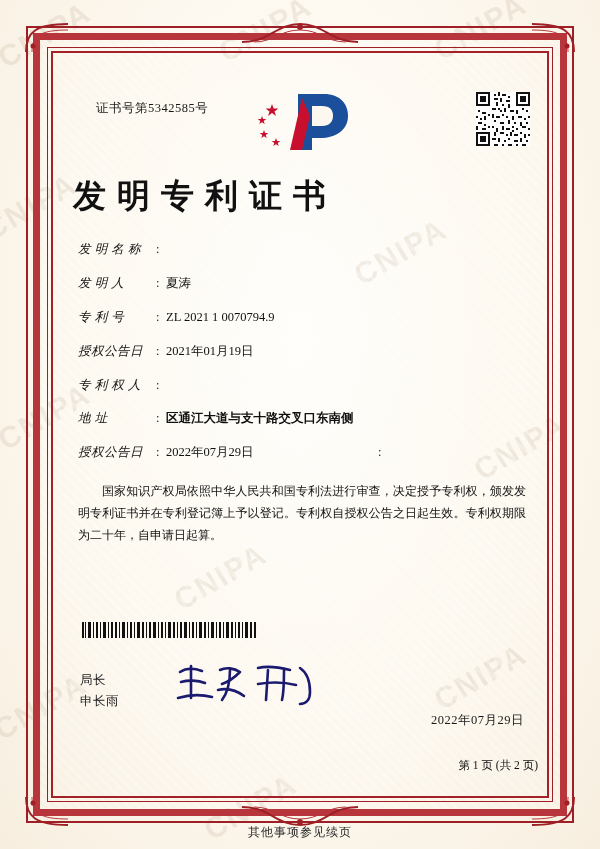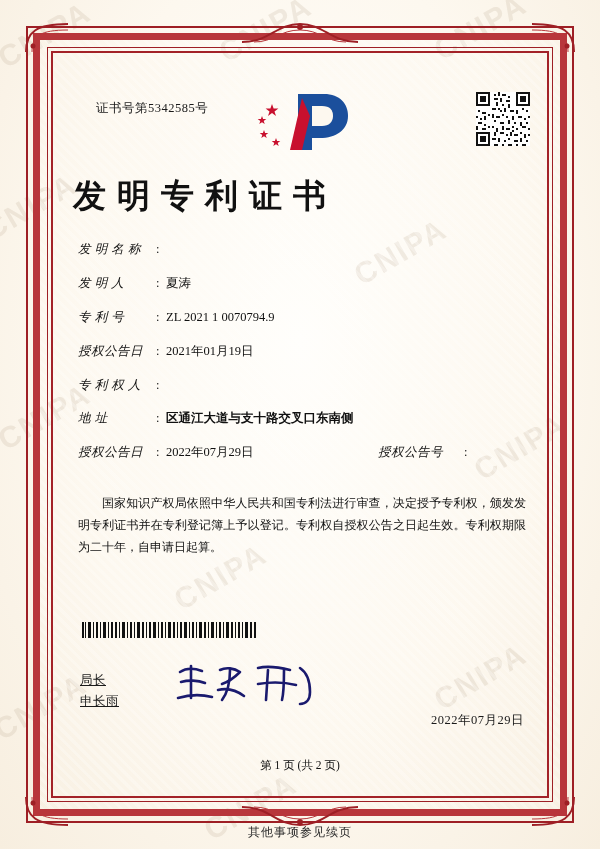--- a/index.html
+++ b/index.html
@@ -178,38 +178,38 @@
 
   .paragraphs {
     position: absolute;
     left: 16px; right: 12px;
     top: 418px;
     font-size: 12px;
     line-height: 1.85;
     text-align: justify;
     color: #111;
   }
-  .paragraphs p { margin: 12px 0 6px 0; text-indent: 24px; }
+  .paragraphs p { margin: 0 0 6px 0; text-indent: 24px; }
 
   .barcode {
     position: absolute;
     left: 20px;
     top: 560px;
     width: 175px;
     height: 16px;
   }
 
   .signature-block {
     position: absolute;
     left: 18px;
     top: 608px;
     font-size: 12.5px;
     line-height: 1.65;
   }
-  .sig-label { letter-spacing: 0.5px; text-decoration: underline; }
+  .sig-label { letter-spacing: 0.5px; }
 
   .sig-image {
     position: absolute;
     left: 110px;
     top: 596px;
     width: 150px;
     height: 52px;
   }
 
   .date-right {
@@ -217,21 +217,21 @@
     right: 14px;
     top: 650px;
     font-size: 12.5px;
     letter-spacing: 0.5px;
   }
 
   .page-num {
     position: absolute;
     left: 0; right: 0;
     bottom: 14px;
-    text-align: center;
+    text-align: right;
     font-size: 11.5px;
     color: #111;
   }
 
   .footnote {
     position: absolute;
     left: 0; right: 0;
     bottom: 8px;
     text-align: center;
     font-size: 12px;
@@ -462,21 +462,20 @@
         </div>
       </div>
 
       <div class="field-row two-col">
         <div class="left">
           <div class="field-label">授权公告日</div>
           <div class="field-colon">:</div>
           <div class="field-value">2022年07月29日</div>
         </div>
         <div class="right">
-          <div class="field-label">授权公告号</div>
           <div class="field-colon">:</div>
         </div>
       </div>
 
     </div>
 
     <div class="paragraphs">
       <p>国家知识产权局依照中华人民共和国专利法进行审查，决定授予专利权，颁发发明专利证书并在专利登记簿上予以登记。专利权自授权公告之日起生效。专利权期限为二十年，自申请日起算。</p>
     </div>
 

